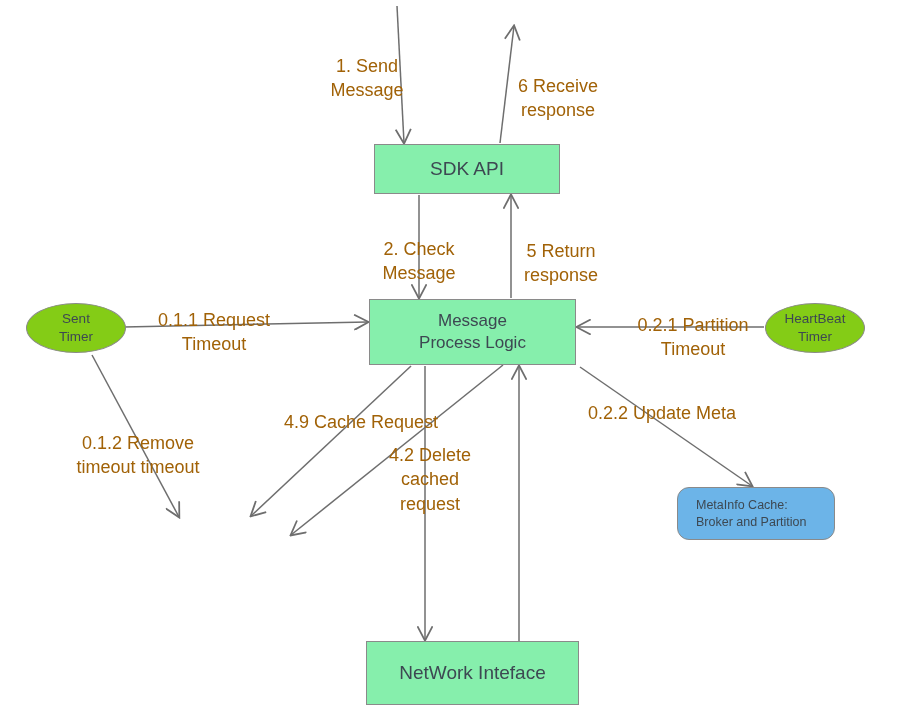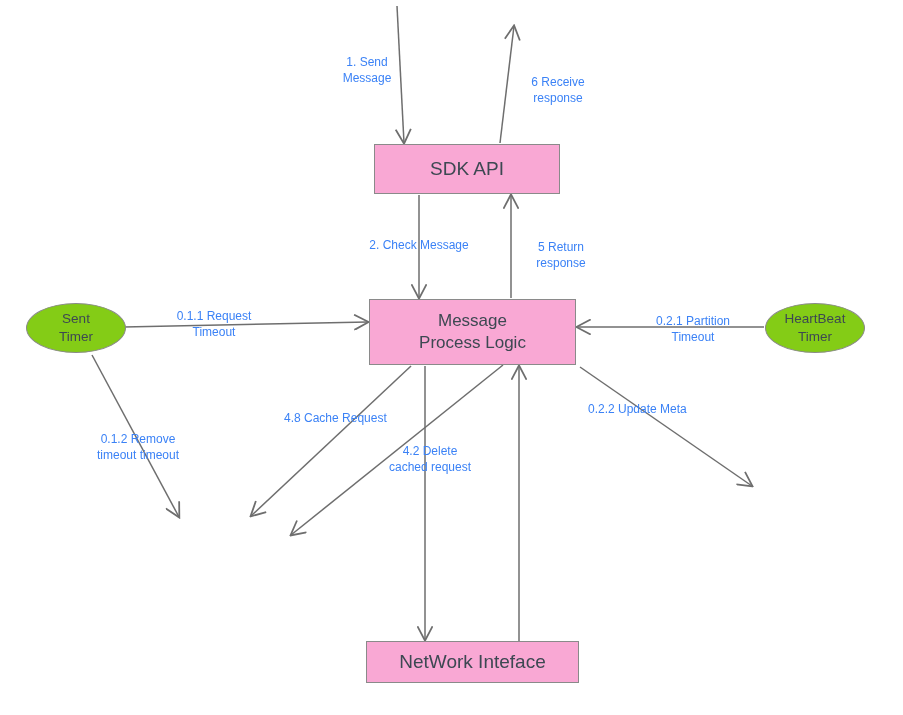--- a/index.html
+++ b/index.html
@@ -30,21 +30,21 @@
     box-sizing: border-box;
     display: flex;
     align-items: center;
     justify-content: center;
     text-align: center;
     color: #3d4852;
     line-height: 1.3;
     user-select: none;
   }
   .node-rect {
-    background: #f9a8d4;
+    background: #86efac;
     border: 1.6px solid #8a8a8a;
   }
   .node-round {
     background: #6CB4E8;
     border: 1.6px solid #8a8a8a;
     border-radius: 12px;
     justify-content: flex-start;
     text-align: left;
     padding-left: 18px;
   }
@@ -54,22 +54,22 @@
     border-radius: 50%;
   }
   .label-big    { font-size: 19px; }
   .label-med    { font-size: 17px; }
   .label-small  { font-size: 12.5px; }
   .label-timer  { font-size: 13.5px; }
   .node .stack  { white-space: pre-line; }
 
   .edge-label {
     position: absolute;
-    color: #3b82f6;
-    font-size: 12px;
+    color: #a16207;
+    font-size: 18px;
     line-height: 1.35;
     white-space: pre-line;
     user-select: none;
   }
   .el-center { text-align: center; }
   .el-left   { text-align: left; }
 </style>
 </head>
 <body>
 
@@ -123,22 +123,26 @@
     <span class="stack">Sent
 Timer</span>
   </div>
 
   <div class="node node-ellipse label-timer" style="left:765px; top:303px; width:100px; height:50px;">
     <span class="stack">HeartBeat
 Timer</span>
   </div>
 
 
+  <div class="node node-round label-small" style="left:677px; top:487px; width:158px; height:53px;">
+    <span class="stack">MetaInfo Cache:
+Broker and Partition</span>
+  </div>
 
-  <div class="node node-rect label-big" style="left:366px; top:641px; width:213px; height:42px;">
+  <div class="node node-rect label-big" style="left:366px; top:641px; width:213px; height:64px;">
     <span class="stack">NetWork Inteface</span>
   </div>
 
   <div class="edge-label el-center" style="left:327px; top:54px; width:80px;">1. Send
 Message</div>
 
   <div class="edge-label el-center" style="left:513px; top:74px; width:90px;">6 Receive
 response</div>
 
   <div class="edge-label el-center" style="left:349px; top:237px; width:140px;">2. Check Message</div>
@@ -150,20 +154,20 @@
 Timeout</div>
 
   <div class="edge-label el-center" style="left:76px; top:431px; width:124px;">0.1.2 Remove
 timeout timeout</div>
 
   <div class="edge-label el-center" style="left:627px; top:313px; width:132px;">0.2.1 Partition
 Timeout</div>
 
   <div class="edge-label el-left" style="left:588px; top:401px; width:150px;">0.2.2 Update Meta</div>
 
-  <div class="edge-label el-left" style="left:284px; top:410px; width:160px;">4.8 Cache Request</div>
+  <div class="edge-label el-left" style="left:284px; top:410px; width:160px;">4.9 Cache Request</div>
 
   <div class="edge-label el-center" style="left:371px; top:443px; width:118px;">4.2 Delete
 cached request</div>
 
 
 
 </div>
 
 </body></html>

